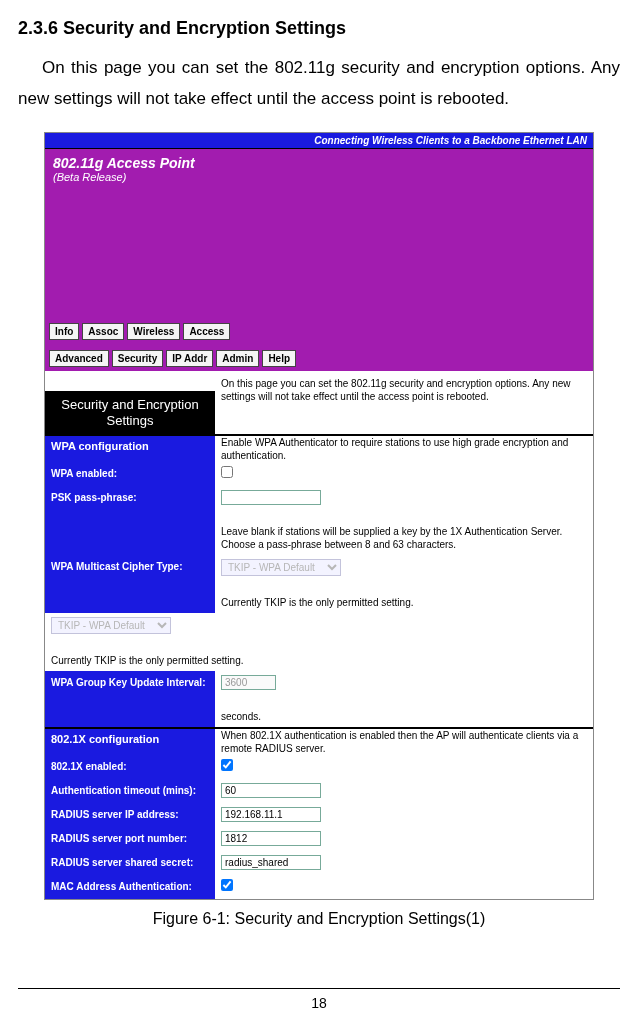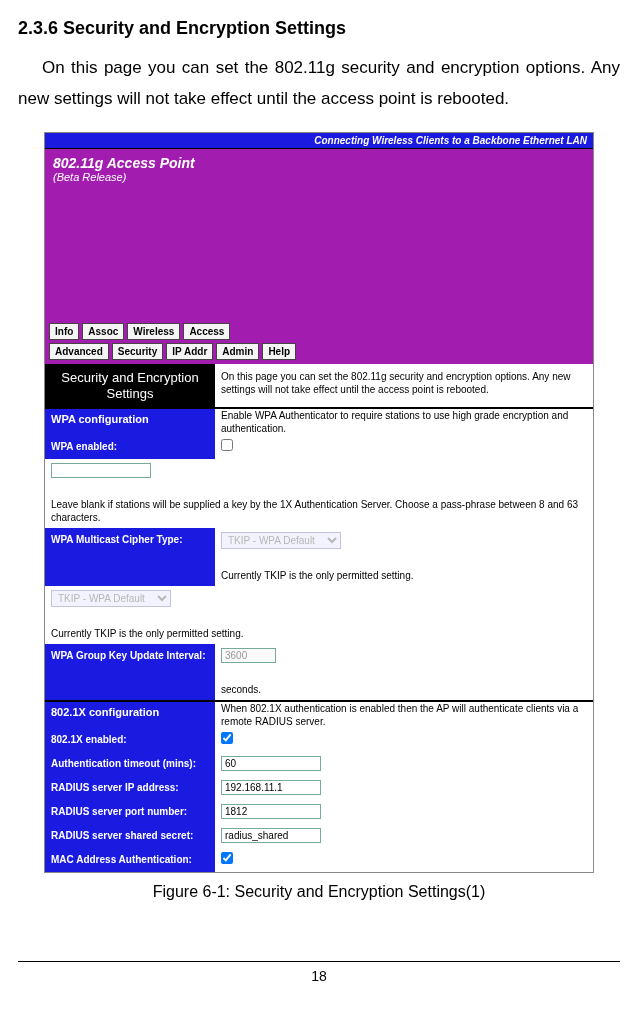--- a/index.html
+++ b/index.html
@@ -59,21 +59,21 @@
   }
   .hdr-sub {
     font-style: italic;
     font-size: 11px;
   }
   .hdr-tabs {
     flex: 1;
     padding: 4px 4px;
     display: flex;
     flex-direction: column;
-    gap: 3px;
+    gap: 10px;
     justify-content: center;
   }
   .tabrow {
     display: flex;
     gap: 3px;
   }
   .tab-btn {
     background: #f5f5f5;
     border: 1px solid #444;
     font-size: 10px;
@@ -86,20 +86,21 @@
     display: flex;
   }
   .settings-band-left {
     flex: 0 0 170px;
     background: #000;
     color: #fff;
     text-align: center;
     font-size: 13px;
     padding: 6px 10px;
     line-height: 1.2;
+    margin-top: 20px;
   }
   .settings-band-right {
     flex: 1;
     background: #fff;
     color: #000;
     font-size: 10px;
     padding: 6px 6px;
     line-height: 1.3;
   }
   
@@ -224,20 +225,21 @@
       <div class="cfg-section-title">WPA configuration</div>
       <div class="cfg-section-desc">Enable WPA Authenticator to require stations to use high grade encryption and authentication.</div>
     </div>
 
     <div class="cfg-row">
       <div class="cfg-label">WPA enabled:</div>
       <div class="cfg-val"><input type="checkbox" style=""></div>
     </div>
 
     <div class="cfg-row">
+      <div class="cfg-label">PSK pass-phrase:</div>
       <div class="cfg-val">
         <input type="text" value="" style="">
         <span class="helper">Leave blank if stations will be supplied a key by the 1X Authentication Server. Choose a pass-phrase between 8 and 63 characters.</span>
       </div>
     </div>
 
     <div class="cfg-row">
       <div class="cfg-label">WPA Multicast Cipher Type:</div>
       <div class="cfg-val">
         <select disabled="">

